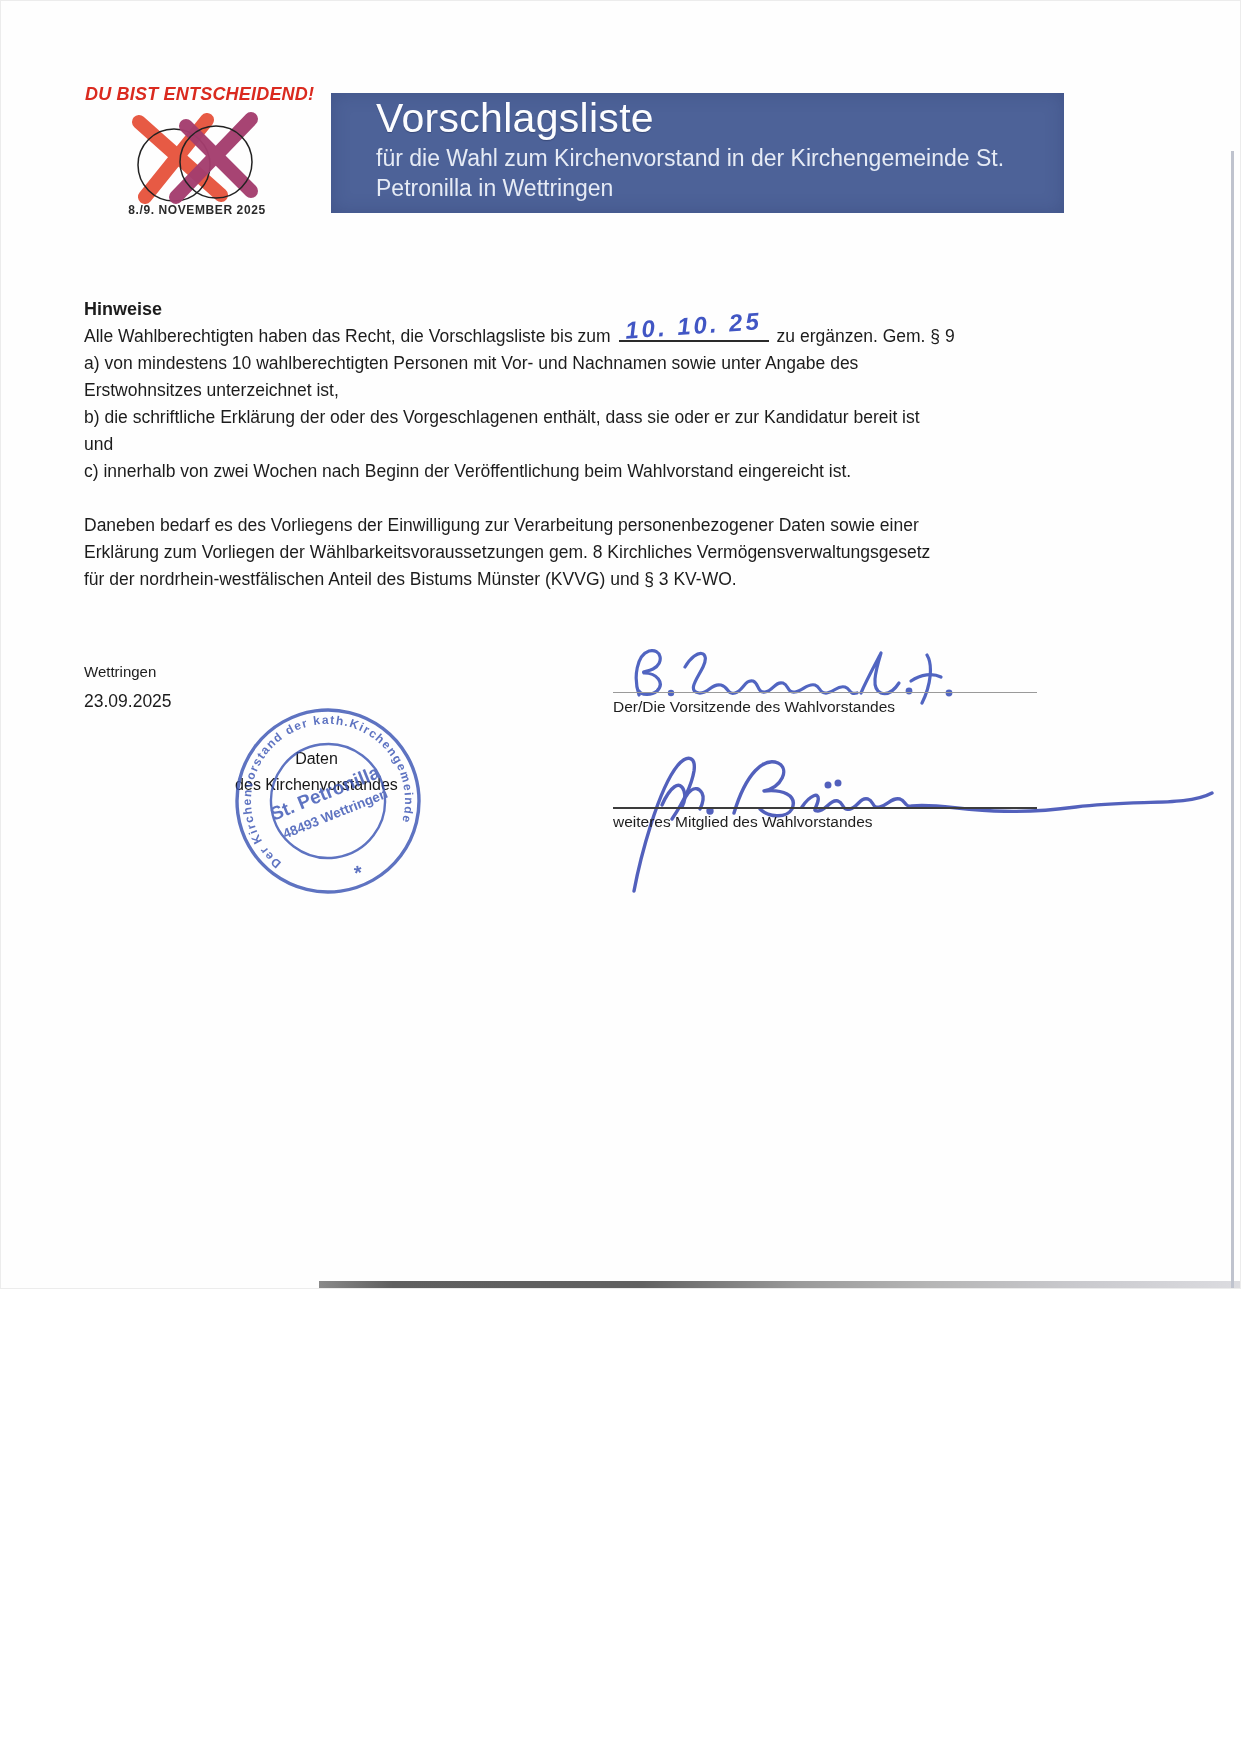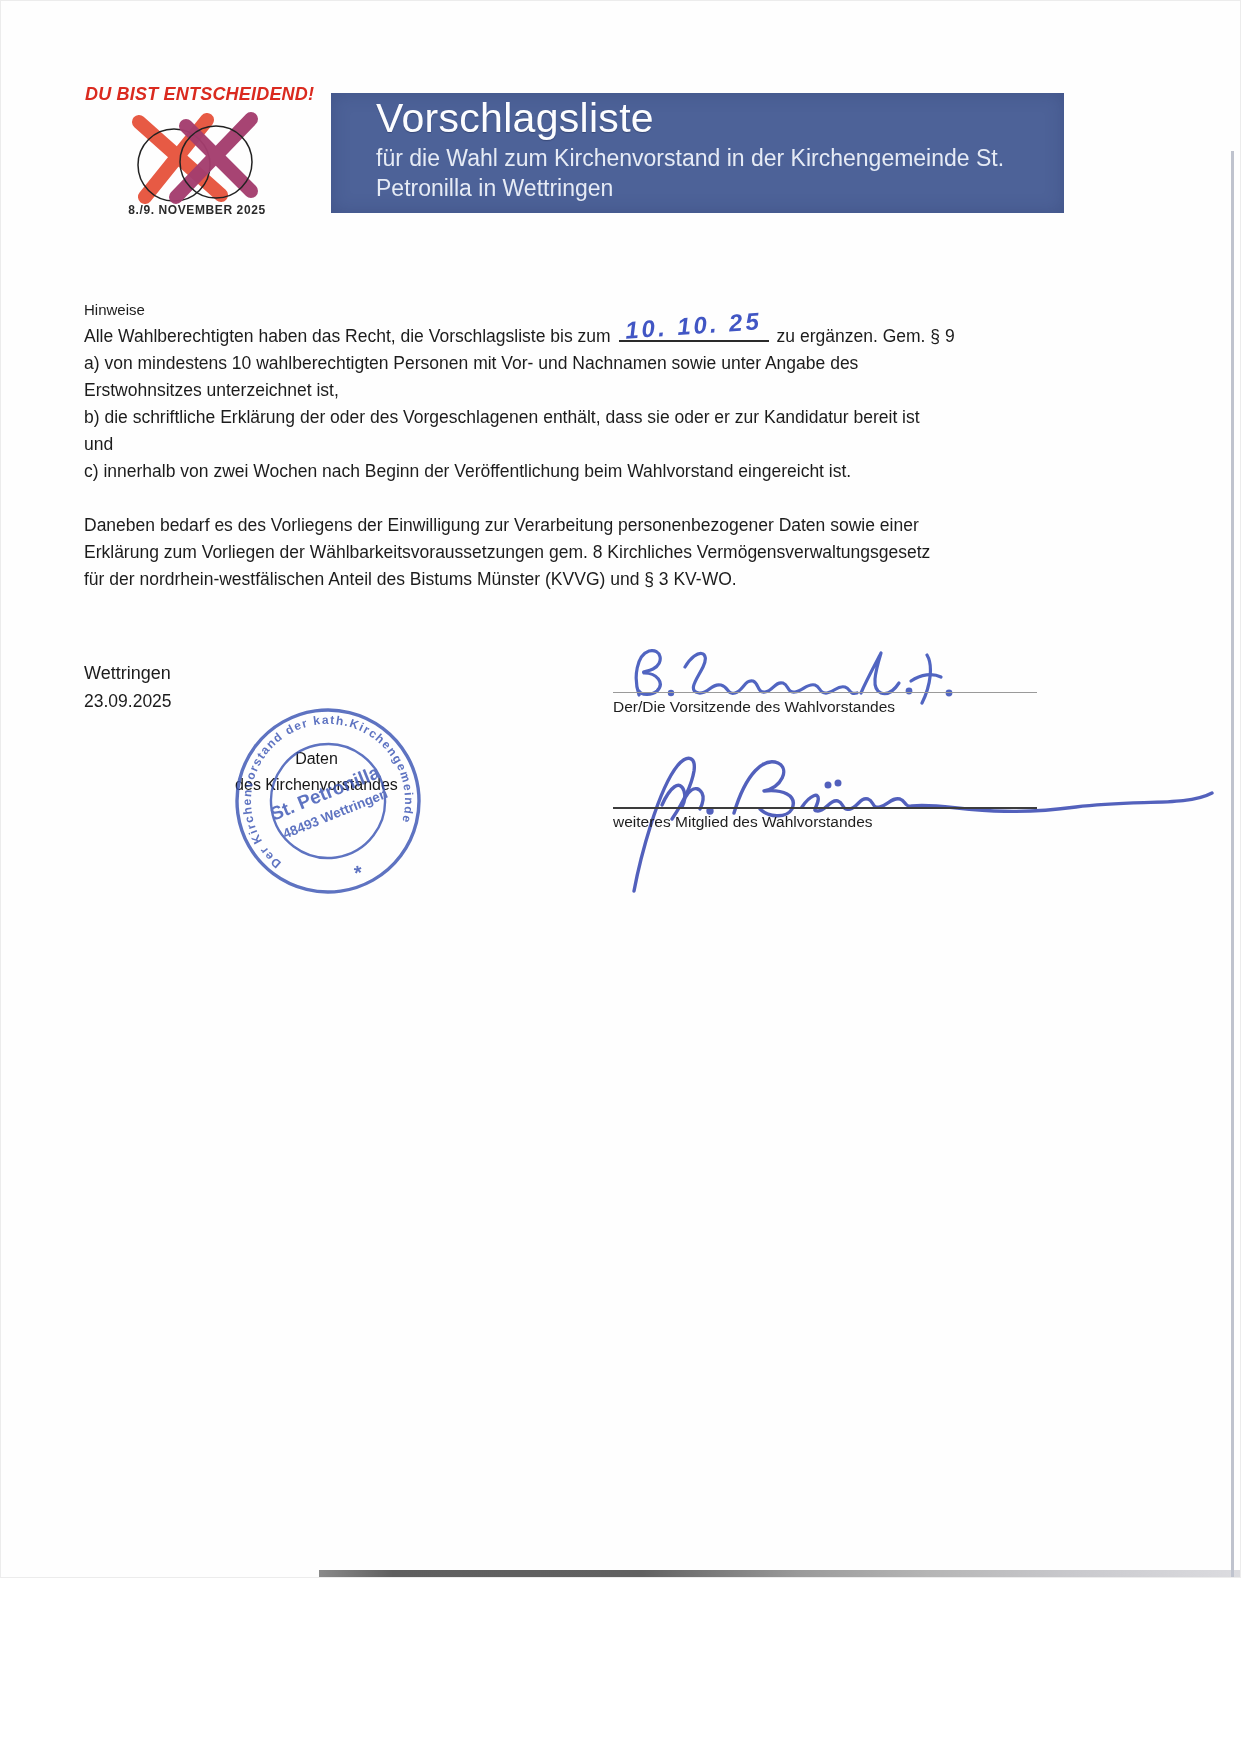--- a/index.html
+++ b/index.html
@@ -1,19 +1,19 @@
 <!DOCTYPE html>
 <html><head>
 <meta charset="utf-8">
 <style>
   * { margin:0; padding:0; box-sizing:border-box; }
   html,body { background:#ffffff; }
   .page {
     position:relative;
-    width:1241px; height:1578px;
+    width:1241px; height:1289px;
     margin:0 auto;
     background:#fefefe;
     font-family:"Liberation Sans", sans-serif;
     color:#1c1c1c;
     overflow:hidden;
     border:1px solid #ececec;
   }
 
   
   .tagline {
@@ -37,37 +37,37 @@
     font-size:41px; font-weight:normal; color:#fcfdff; letter-spacing:0.3px;
     text-shadow:0 1px 1px rgba(20,30,60,0.35);
   }
   .banner-subtitle {
     position:absolute; left:45px; top:50px;
     font-size:23px; color:#e6ebf5; line-height:30px;
   }
 
   
   .notes { position:absolute; left:83px; top:295px; width:960px; font-size:17.5px; line-height:27px; }
-  .notes-heading { font-weight:normal; font-size:15px; }
+  .notes-heading { font-weight:bold; font-size:18px; }
   .note-line { white-space:nowrap; }
   .deadline-underline {
     display:inline-block; width:150px; height:18px;
     border-bottom:2px solid #2a2a2a;
     margin:0 8px; position:relative; vertical-align:baseline;
   }
   .handwritten-date {
     position:absolute; left:6px; top:-12px;
     font-size:24px; font-style:italic; font-weight:bold;
     color:#4156c4; letter-spacing:3px; white-space:nowrap;
     transform:rotate(-4deg);
   }
   .para2 { margin-top:27px; }
 
   
-  .closing-place { position:absolute; left:83px; top:662px; font-size:18px; }
+  .closing-place { position:absolute; left:83px; top:662px; font-size:15px; }
   .closing-date  { position:absolute; left:83px; top:690px; font-size:17.5px; }
 
   .seal-caption {
     position:absolute; left:228px; top:745px; width:175px;
     text-align:center; font-size:16px; line-height:26px; color:#161616;
   }
   .stamp {
     position:absolute; left:227px; top:700px; width:200px; height:200px;
     opacity:0.82; transform:rotate(-8deg);
   }

